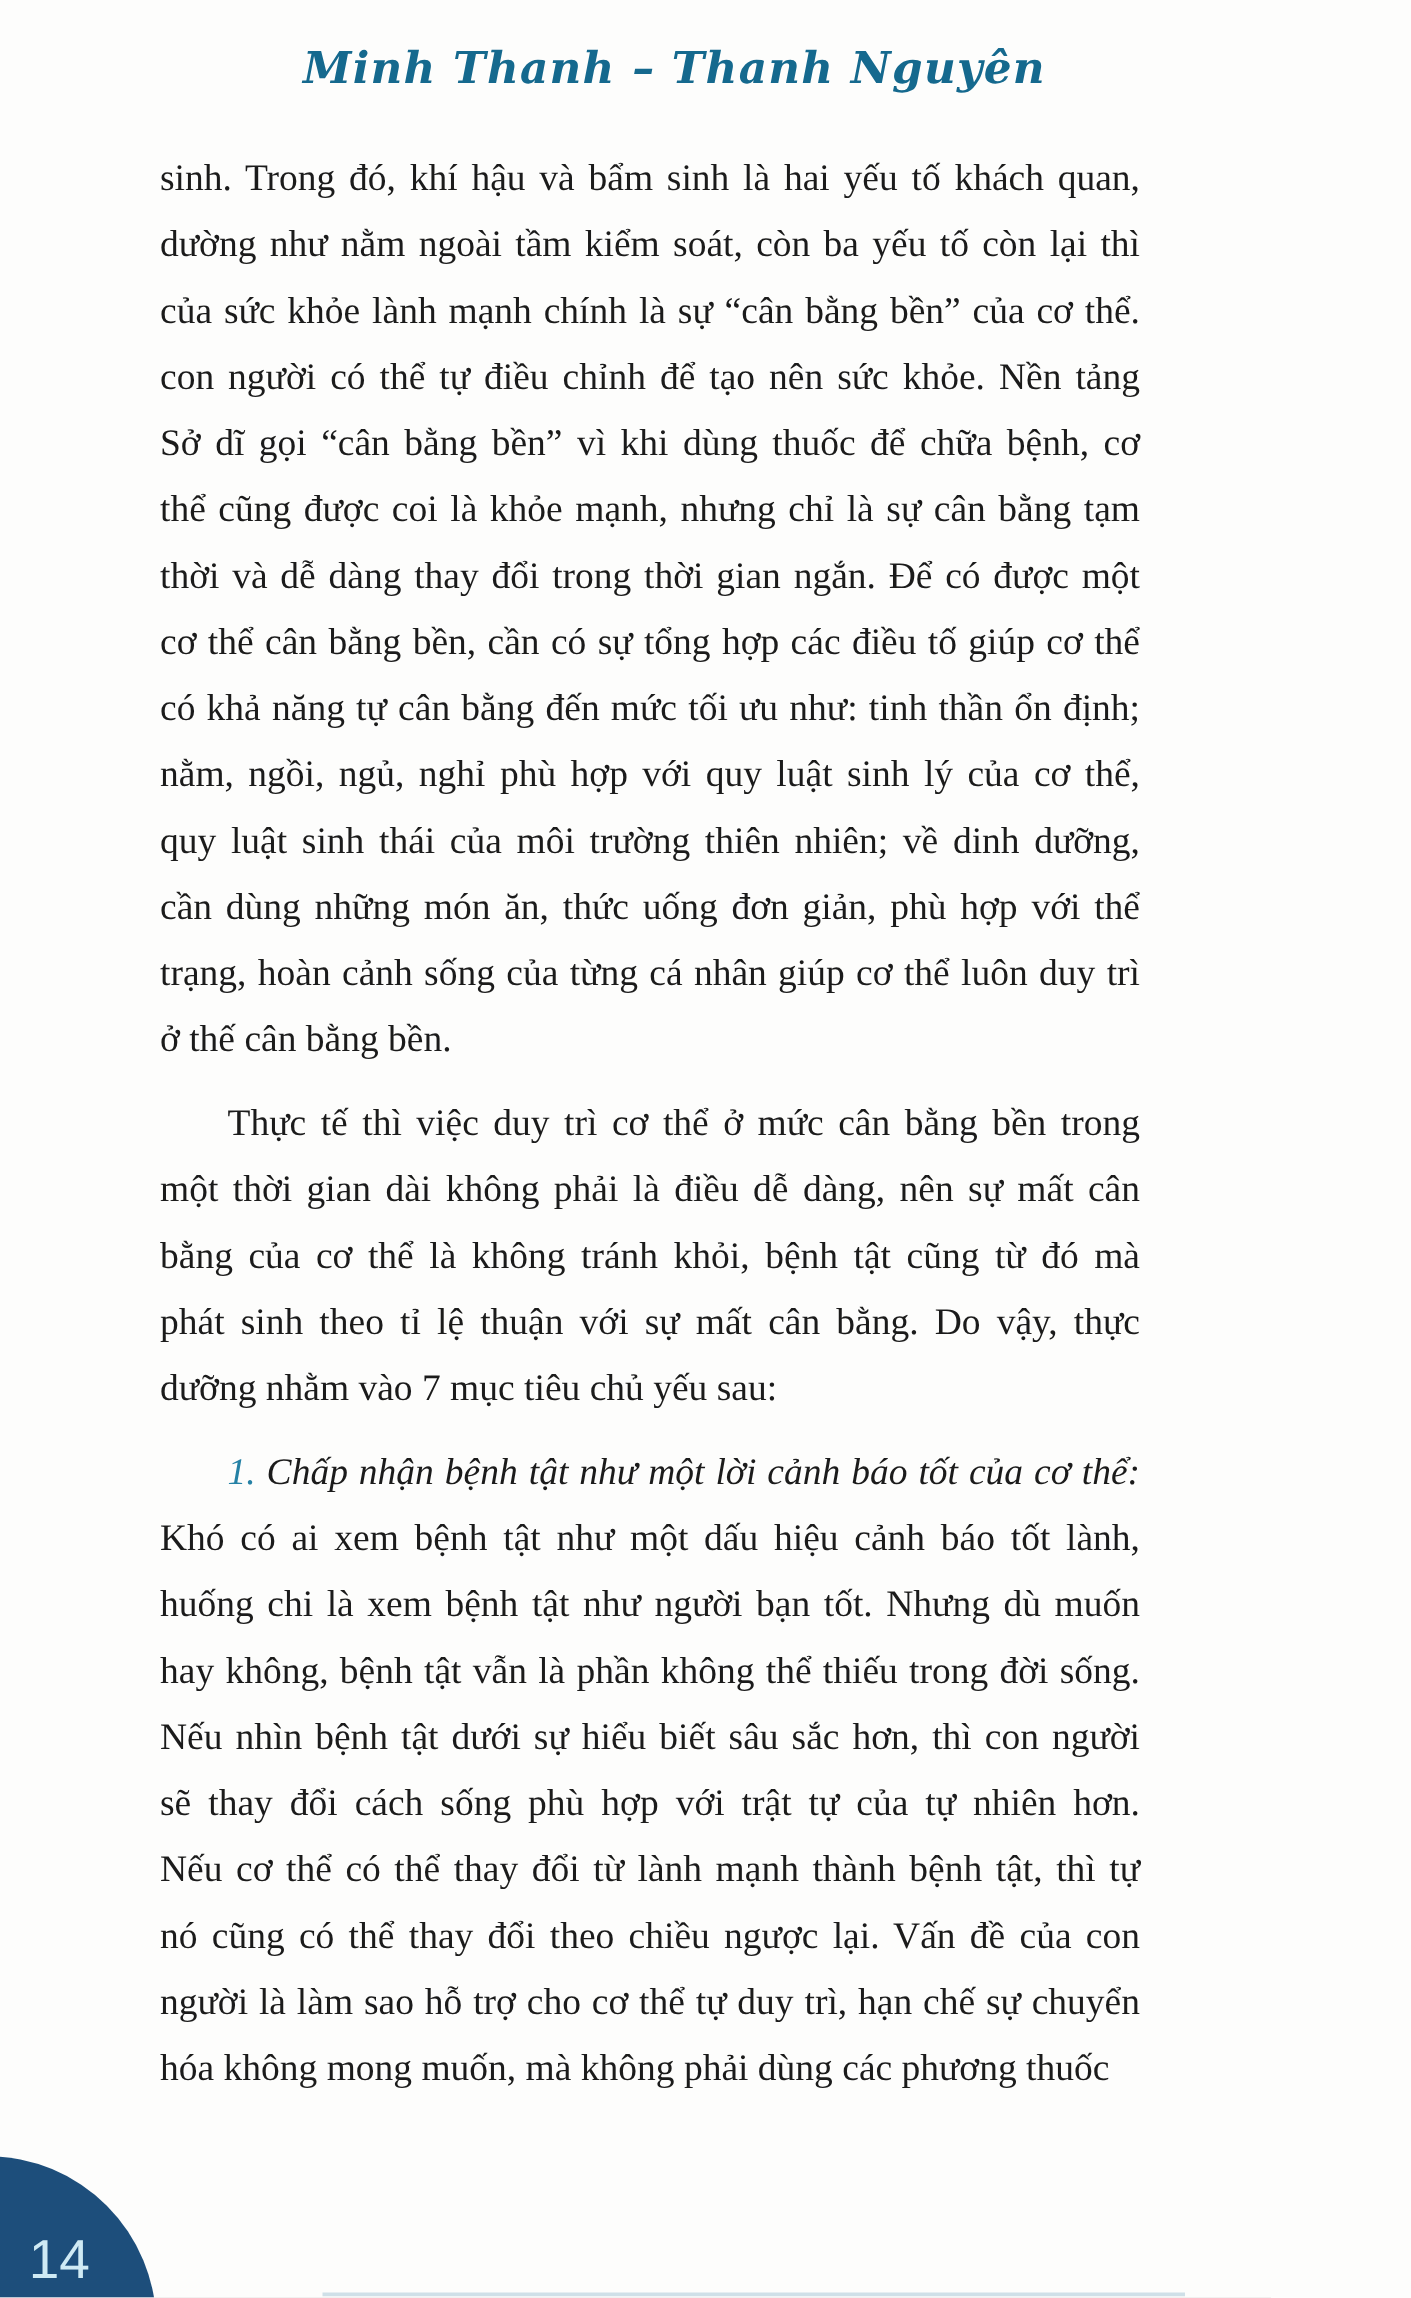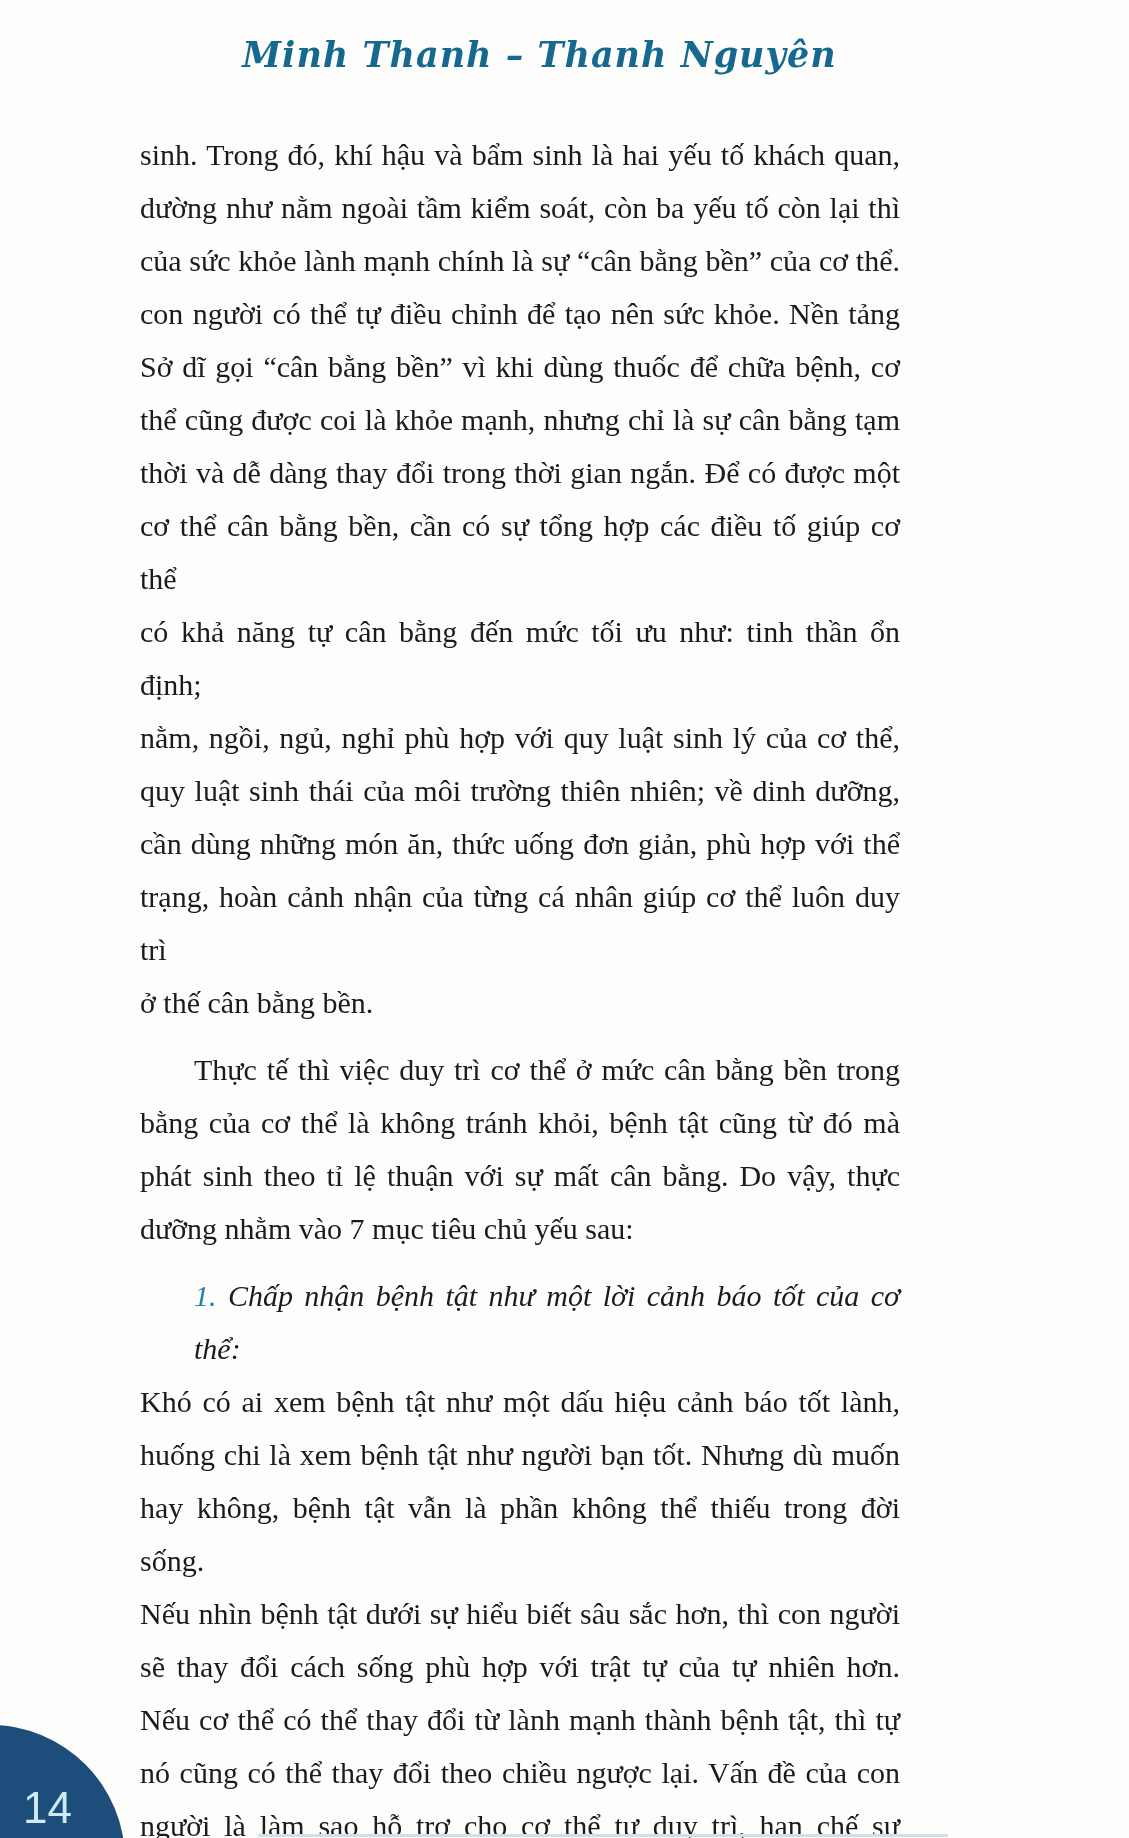--- a/index.html
+++ b/index.html
@@ -20,21 +20,21 @@
     font-style:italic;font-weight:bold;
     font-size:35px;letter-spacing:1px;
     color:#15698e;
     margin-left:39px;
   }
   .body-text{
     position:absolute;top:116px;left:128px;width:784px;
     font-size:30px;line-height:53px;
     text-align:justify;
   }
-  .para{margin:12px;padding:0;}
+  .para{margin:0;padding:0;}
   .para + .para{margin-top:14px;font-family:Liberation Serif, serif;}
   .line{
     text-align:justify;
     -moz-text-align-last:justify;
     text-align-last:justify;
     white-space:normal;
   }
   .line.lastline{
     -moz-text-align-last:left;
     text-align-last:left;
@@ -82,26 +82,27 @@
         <div class="line">của sức khỏe lành mạnh chính là sự “cân bằng bền” của cơ thể.</div>
         <div class="line">con người có thể tự điều chỉnh để tạo nên sức khỏe. Nền tảng</div>
         <div class="line">Sở dĩ gọi “cân bằng bền” vì khi dùng thuốc để chữa bệnh, cơ</div>
         <div class="line">thể cũng được coi là khỏe mạnh, nhưng chỉ là sự cân bằng tạm</div>
         <div class="line">thời và dễ dàng thay đổi trong thời gian ngắn. Để có được một</div>
         <div class="line">cơ thể cân bằng bền, cần có sự tổng hợp các điều tố giúp cơ thể</div>
         <div class="line">có khả năng tự cân bằng đến mức tối ưu như: tinh thần ổn định;</div>
         <div class="line">nằm, ngồi, ngủ, nghỉ phù hợp với quy luật sinh lý của cơ thể,</div>
         <div class="line">quy luật sinh thái của môi trường thiên nhiên; về dinh dưỡng,</div>
         <div class="line">cần dùng những món ăn, thức uống đơn giản, phù hợp với thể</div>
-        <div class="line">trạng, hoàn cảnh nhận của từng cá nhân giúp cơ thể luôn duy trì</div>
+        <div class="line">trạng, hoàn cảnh sống của từng cá nhân giúp cơ thể luôn duy trì</div>
         <div class="line lastline">ở thế cân bằng bền.</div>
       </div>
 
     <div class="para">
         <div class="line indent">Thực tế thì việc duy trì cơ thể ở mức cân bằng bền trong</div>
+        <div class="line">một thời gian dài không phải là điều dễ dàng, nên sự mất cân</div>
         <div class="line">bằng của cơ thể là không tránh khỏi, bệnh tật cũng từ đó mà</div>
         <div class="line">phát sinh theo tỉ lệ thuận với sự mất cân bằng. Do vậy, thực</div>
         <div class="line lastline">dưỡng nhằm vào 7 mục tiêu chủ yếu sau:</div>
       </div>
 
     <div class="para">
       <div class="line lead"><span class="num">1.</span> <span class="lead-text">Chấp nhận bệnh tật như một lời cảnh báo tốt của cơ thể:</span></div>
       <div>
           <div class="line">Khó có ai xem bệnh tật như một dấu hiệu cảnh báo tốt lành,</div>
           <div class="line">huống chi là xem bệnh tật như người bạn tốt. Nhưng dù muốn</div>

